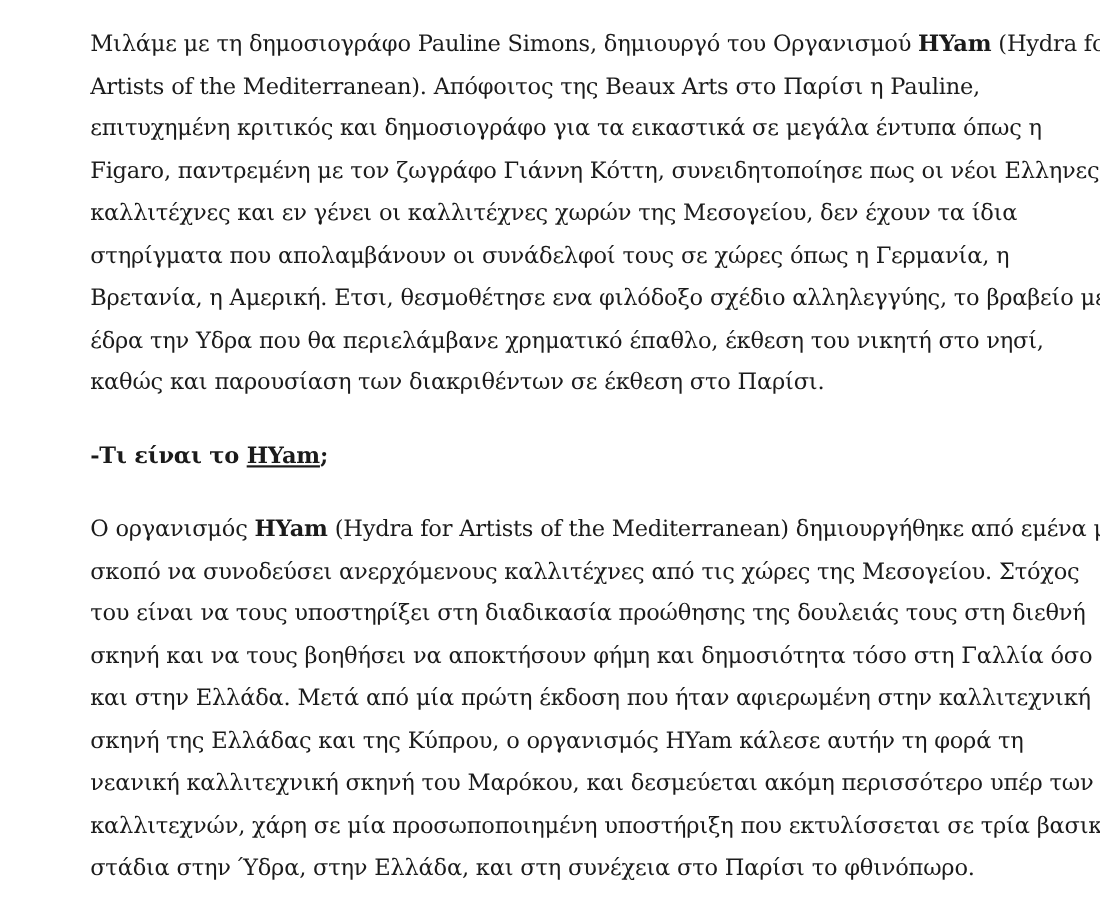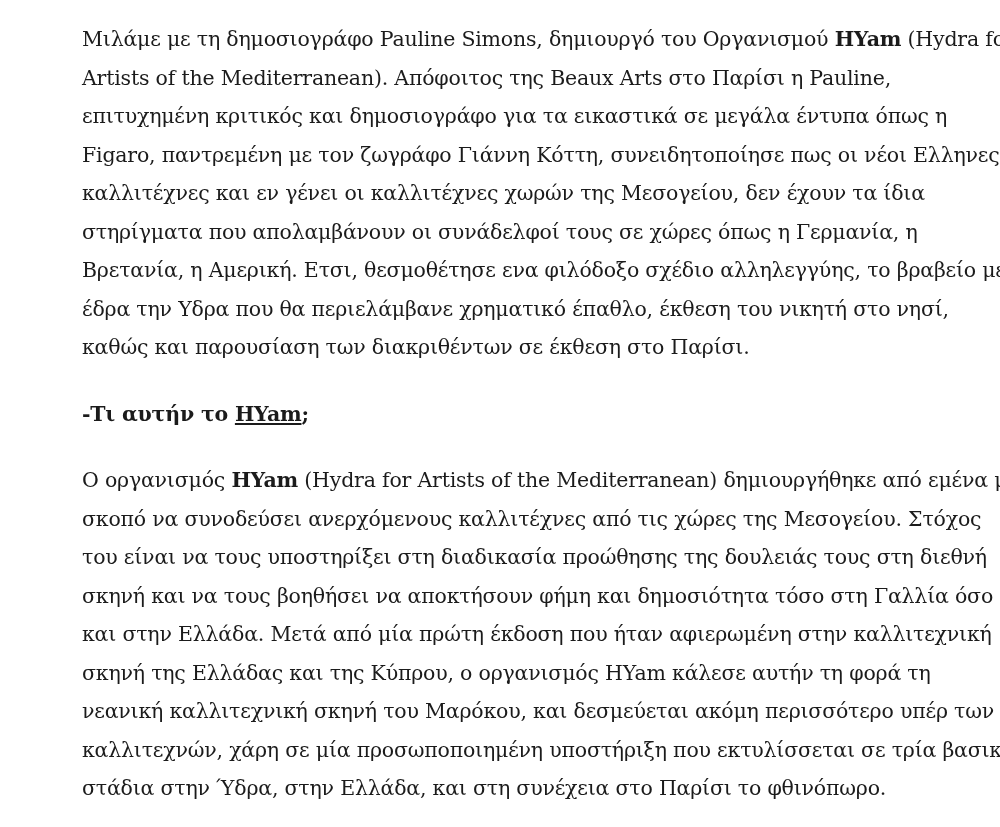--- a/index.html
+++ b/index.html
@@ -35,15 +35,15 @@
   }
   .seg-underline {
     text-decoration: underline;
   }
 </style>
 </head>
 <body style="background: rgb(255, 255, 255); color: rgb(27, 27, 27);">
 
 <main class="article">
     <p class="body"><span>Μιλάμε με τη δημοσιογράφο Pauline Simons, δημιουργό του Οργανισμού </span><span class="seg-bold">HYam</span><span> (Hydra for Artists of the Mediterranean).  Απόφοιτος της Beaux Arts στο Παρίσι η Pauline, επιτυχημένη κριτικός και δημοσιογράφο για τα εικαστικά σε μεγάλα έντυπα όπως η Figaro, παντρεμένη με τον ζωγράφο Γιάννη Κόττη, συνειδητοποίησε πως οι νέοι Ελληνες καλλιτέχνες και εν γένει οι καλλιτέχνες χωρών της Μεσογείου, δεν έχουν τα ίδια στηρίγματα που απολαμβάνουν οι συνάδελφοί τους σε χώρες όπως η Γερμανία, η Βρετανία, η Αμερική. Ετσι, θεσμοθέτησε ενα φιλόδοξο σχέδιο αλληλεγγύης, το βραβείο με έδρα την Υδρα που θα περιελάμβανε χρηματικό έπαθλο, έκθεση του νικητή στο νησί, καθώς και παρουσίαση των διακριθέντων σε έκθεση στο Παρίσι.</span></p>
-    <p class="question"><span class="seg-bold">-Τι αυτήν το </span><span class="seg-bold seg-underline">HYam</span><span class="seg-bold">;</span></p>
+    <p class="question"><span class="seg-bold">-Τι είναι το </span><span class="seg-bold seg-underline">HYam</span><span class="seg-bold">;</span></p>
     <p class="body"><span>Ο οργανισμός </span><span class="seg-bold">HYam</span><span> (Hydra for Artists of the Mediterranean) δημιουργήθηκε από εμένα  με σκοπό να συνοδεύσει ανερχόμενους καλλιτέχνες από τις χώρες της Μεσογείου. Στόχος του είναι να τους υποστηρίξει στη διαδικασία προώθησης της δουλειάς τους στη διεθνή σκηνή και να τους βοηθήσει να αποκτήσουν φήμη και δημοσιότητα τόσο στη Γαλλία όσο και στην Ελλάδα. Μετά από μία πρώτη έκδοση που ήταν αφιερωμένη στην καλλιτεχνική σκηνή της Ελλάδας και της Κύπρου, ο οργανισμός HYam κάλεσε αυτήν τη φορά τη νεανική καλλιτεχνική σκηνή του Μαρόκου, και δεσμεύεται ακόμη περισσότερο υπέρ των καλλιτεχνών, χάρη σε μία προσωποποιημένη υποστήριξη που εκτυλίσσεται σε τρία βασικά στάδια στην Ύδρα, στην Ελλάδα, και στη συνέχεια στο Παρίσι το φθινόπωρο.</span></p>
   </main>
 
 </body></html>

